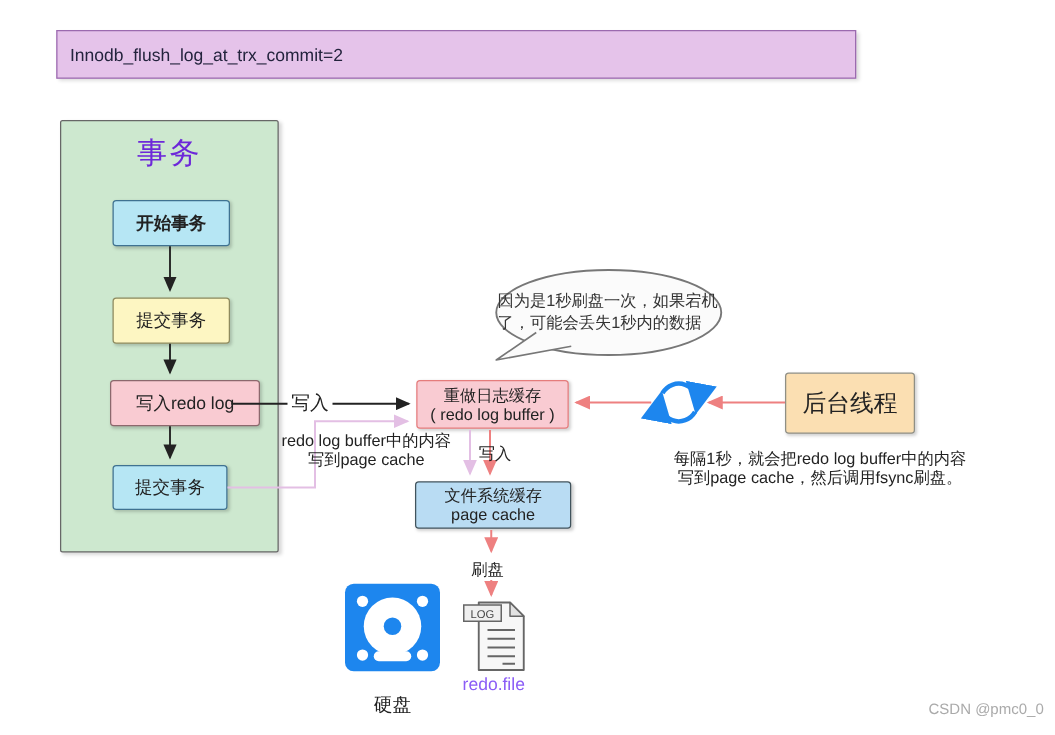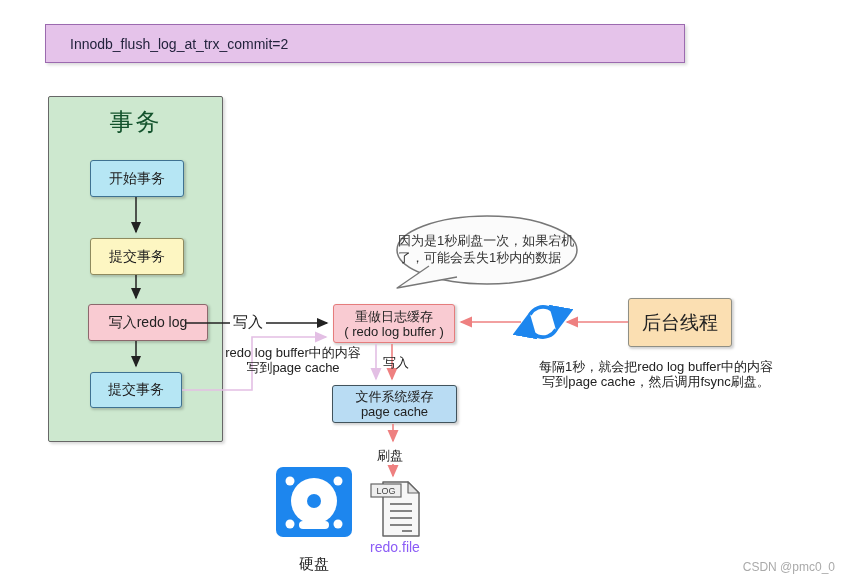--- a/index.html
+++ b/index.html
@@ -5,42 +5,42 @@
   html,body{margin:0;padding:0;background:#fff;}
   .canvas{
     position:relative;width:844px;height:588px;background:#ffffff;overflow:hidden;
     font-family:"Liberation Sans","DejaVu Sans",sans-serif;color:#222;
   }
   .abs{position:absolute;}
   .banner{
     left:45px;top:24px;width:640px;height:39px;
     background:#e5c3ea;border:1px solid #9b6aaf;
     box-shadow:2px 2px 3px rgba(0,0,0,.15);
-    display:flex;align-items:center;padding-left:24px;box-sizing:border-box;
+    display:flex;align-items:center;padding-left:10px;box-sizing:border-box;
     font-size:14px;color:#23233d;
   }
   .tx-container{
     left:48px;top:96px;width:175px;height:346px;
     background:#cde8cf;border:1px solid #676767;border-radius:2px;
     box-shadow:2px 2px 3px rgba(0,0,0,.15);box-sizing:border-box;
   }
-  .tx-title{left:48px;top:106px;width:175px;text-align:center;font-size:24px;color:#14532d;letter-spacing:2px;}
+  .tx-title{left:48px;top:106px;width:175px;text-align:center;font-size:24px;color:#6d28d9;letter-spacing:2px;}
   .node{
     display:flex;flex-direction:column;align-items:center;justify-content:center;
     box-sizing:border-box;border-radius:3px;text-align:center;
     box-shadow:1.5px 1.5px 2.5px rgba(0,0,0,.18);
   }
   .node-blue{background:#b6e6f4;border:1px solid #3f7291;}
   .node-yellow{background:#fdf6c2;border:1px solid #8e8a5e;}
   .node-pink{background:#f9cbd2;border:1px solid #8c686d;}
   .node-redpink{background:#f9cbd2;border:1px solid #e57c7c;}
   .node-cacheblue{background:#b9dcf3;border:1px solid #41535c;}
   .node-thread{background:#fbdfb2;border:1px solid #8f8f85;}
   .step{font-size:14px;}
-  .s0{left:90px;top:160px;width:94px;height:37px;}
+  .s0{left:90px;top:160px;width:94px;height:37px;font-weight:bold;}
   .s1{left:90px;top:238px;width:94px;height:37px;}
   .s2{left:88px;top:304px;width:120px;height:37px;}
   .s3{left:90px;top:372px;width:92px;height:36px;}
   .redo-buffer{left:333px;top:304px;width:122px;height:39px;font-size:13px;line-height:15px;}
   .page-cache{left:332px;top:385px;width:125px;height:38px;font-size:13px;line-height:15px;}
   .bg-thread{left:628px;top:298px;width:104px;height:49px;font-size:19px;}
   svg.overlay{position:absolute;left:0;top:0;pointer-events:none;}
   .lbl{position:absolute;color:#222;}
   .write-main{left:230px;top:313px;font-size:15px;background:#fff;padding:0 3px;}
   .write-small{left:383px;top:354px;font-size:13px;}

